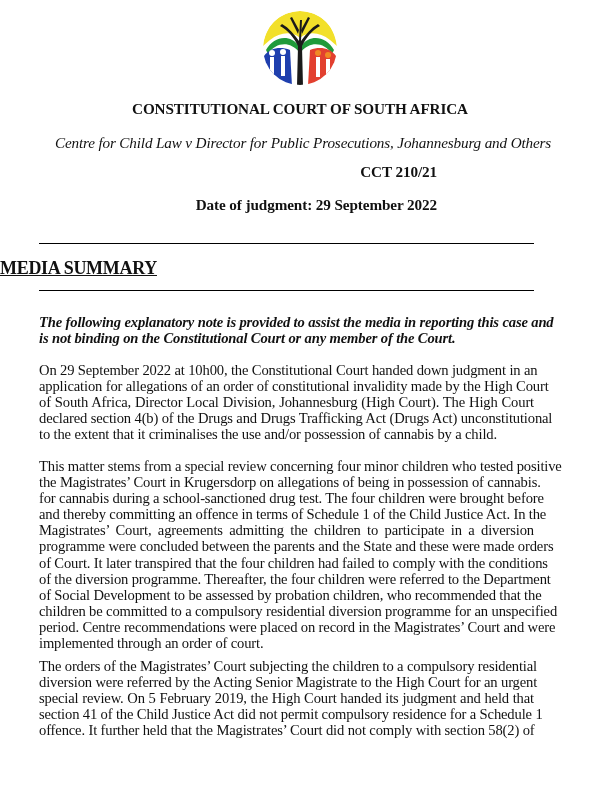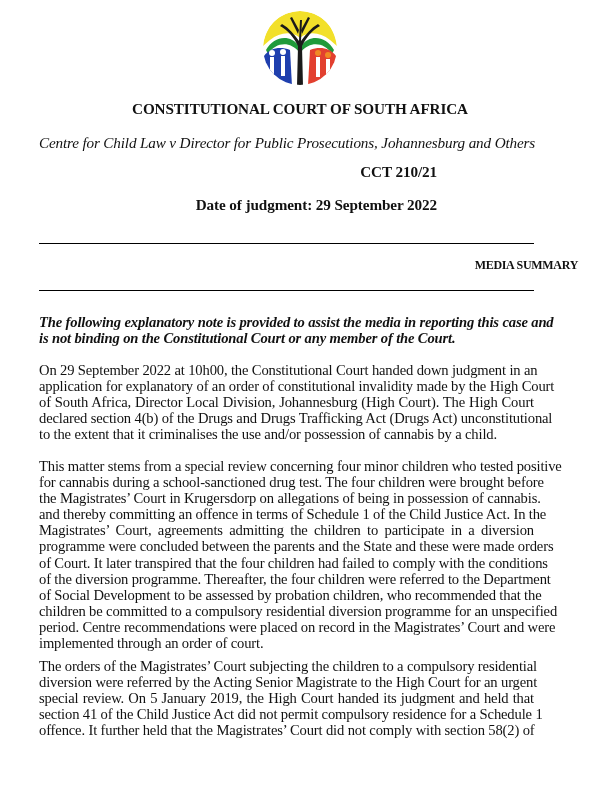--- a/index.html
+++ b/index.html
@@ -32,21 +32,21 @@
       position: absolute;
       left: 0; width: 600px;
       top: 100px;
       text-align: center;
       font-weight: bold;
       font-size: 15.2px;
       letter-spacing: -0.1px;
     }
     .case-name {
       position: absolute;
-      left: 0; width: 574px;
+      left: 16px; width: 574px;
       top: 134px;
       text-align: center;
       font-style: italic;
       font-size: 15.2px;
       letter-spacing: -0.15px;
     }
     .right-line {
       position: absolute;
       right: 66px;
       text-align: left;
@@ -62,24 +62,25 @@
       width: 495px;
       height: 0;
       border-top: 1.3px solid #000000;
     }
     .rule-top { top: 243px; }
     .rule-bottom { top: 290px; }
     .section-heading {
       position: absolute;
       left: 0; width: 578px;
       top: 258px;
-      text-align: right;
+      text-align: left;
       font-weight: bold;
-      font-size: 12px;
+      font-size: 18px;
       letter-spacing: -0.3px;
+      text-decoration: underline;
     }
     .para {
       position: absolute;
       left: 39px;
       width: 495px;
       margin: 0;
       font-size: 14.6px;
       line-height: 16.1px;
       text-align: justify;
       letter-spacing: -0.15px;
@@ -147,42 +148,42 @@
   <div class="section-heading">MEDIA SUMMARY</div>
   <div class="rule rule-bottom"></div>
 
   <p class="para note">
     <span class="ln">The following explanatory note is provided to assist the media in reporting this case and</span>
     <span class="ln last">is not binding on the Constitutional Court or any member of the Court.</span>
   </p>
 
   <p class="para p1">
     <span class="ln">On 29 September 2022 at 10h00, the Constitutional Court handed down judgment in an</span>
-    <span class="ln">application for explanatory of an order of constitutional invalidity made by the High Court</span>
+    <span class="ln">application for allegations of an order of constitutional invalidity made by the High Court</span>
     <span class="ln">of South Africa, Director Local Division, Johannesburg (High Court).  The High Court</span>
     <span class="ln">declared section 4(b) of the Drugs and Drugs Trafficking Act (Drugs Act) unconstitutional</span>
     <span class="ln last">to the extent that it criminalises the use and/or possession of cannabis by a child.</span>
   </p>
 
   <p class="para p2">
     <span class="ln">This matter stems from a special review concerning four minor children who tested positive</span>
+    <span class="ln">the Magistrates’ Court in Krugersdorp on allegations of being in possession of cannabis.</span>
     <span class="ln">for cannabis during a school-sanctioned drug test.  The four children were brought before</span>
-    <span class="ln">the Magistrates’ Court in Krugersdorp on allegations of being in possession of cannabis.</span>
     <span class="ln">and thereby committing an offence in terms of Schedule 1 of the Child Justice Act.  In the</span>
     <span class="ln">Magistrates’ Court, agreements admitting the children to participate in a diversion</span>
     <span class="ln">programme were concluded between the parents and the State and these were made orders</span>
     <span class="ln">of Court.  It later transpired that the four children had failed to comply with the conditions</span>
     <span class="ln">of the diversion programme.  Thereafter, the four children were referred to the Department</span>
     <span class="ln">of Social Development to be assessed by probation children, who recommended that the</span>
     <span class="ln">children be committed to a compulsory residential diversion programme for an unspecified</span>
     <span class="ln">period.  Centre recommendations were placed on record in the Magistrates’ Court and were</span>
     <span class="ln last">implemented through an order of court.</span>
   </p>
 
   <p class="para p3">
     <span class="ln">The orders of the Magistrates’ Court subjecting the children to a compulsory residential</span>
     <span class="ln">diversion were referred by the Acting Senior Magistrate to the High Court for an urgent</span>
-    <span class="ln">special review.  On 5 January 2019, the High Court handed its judgment and held that</span>
+    <span class="ln">special review.  On 5 February 2019, the High Court handed its judgment and held that</span>
     <span class="ln">section 41 of the Child Justice Act did not permit compulsory residence for a Schedule 1</span>
     <span class="ln">offence.  It further held that the Magistrates’ Court did not comply with section 58(2) of</span>
   </p>
 
 </div>
 
 </body></html>

